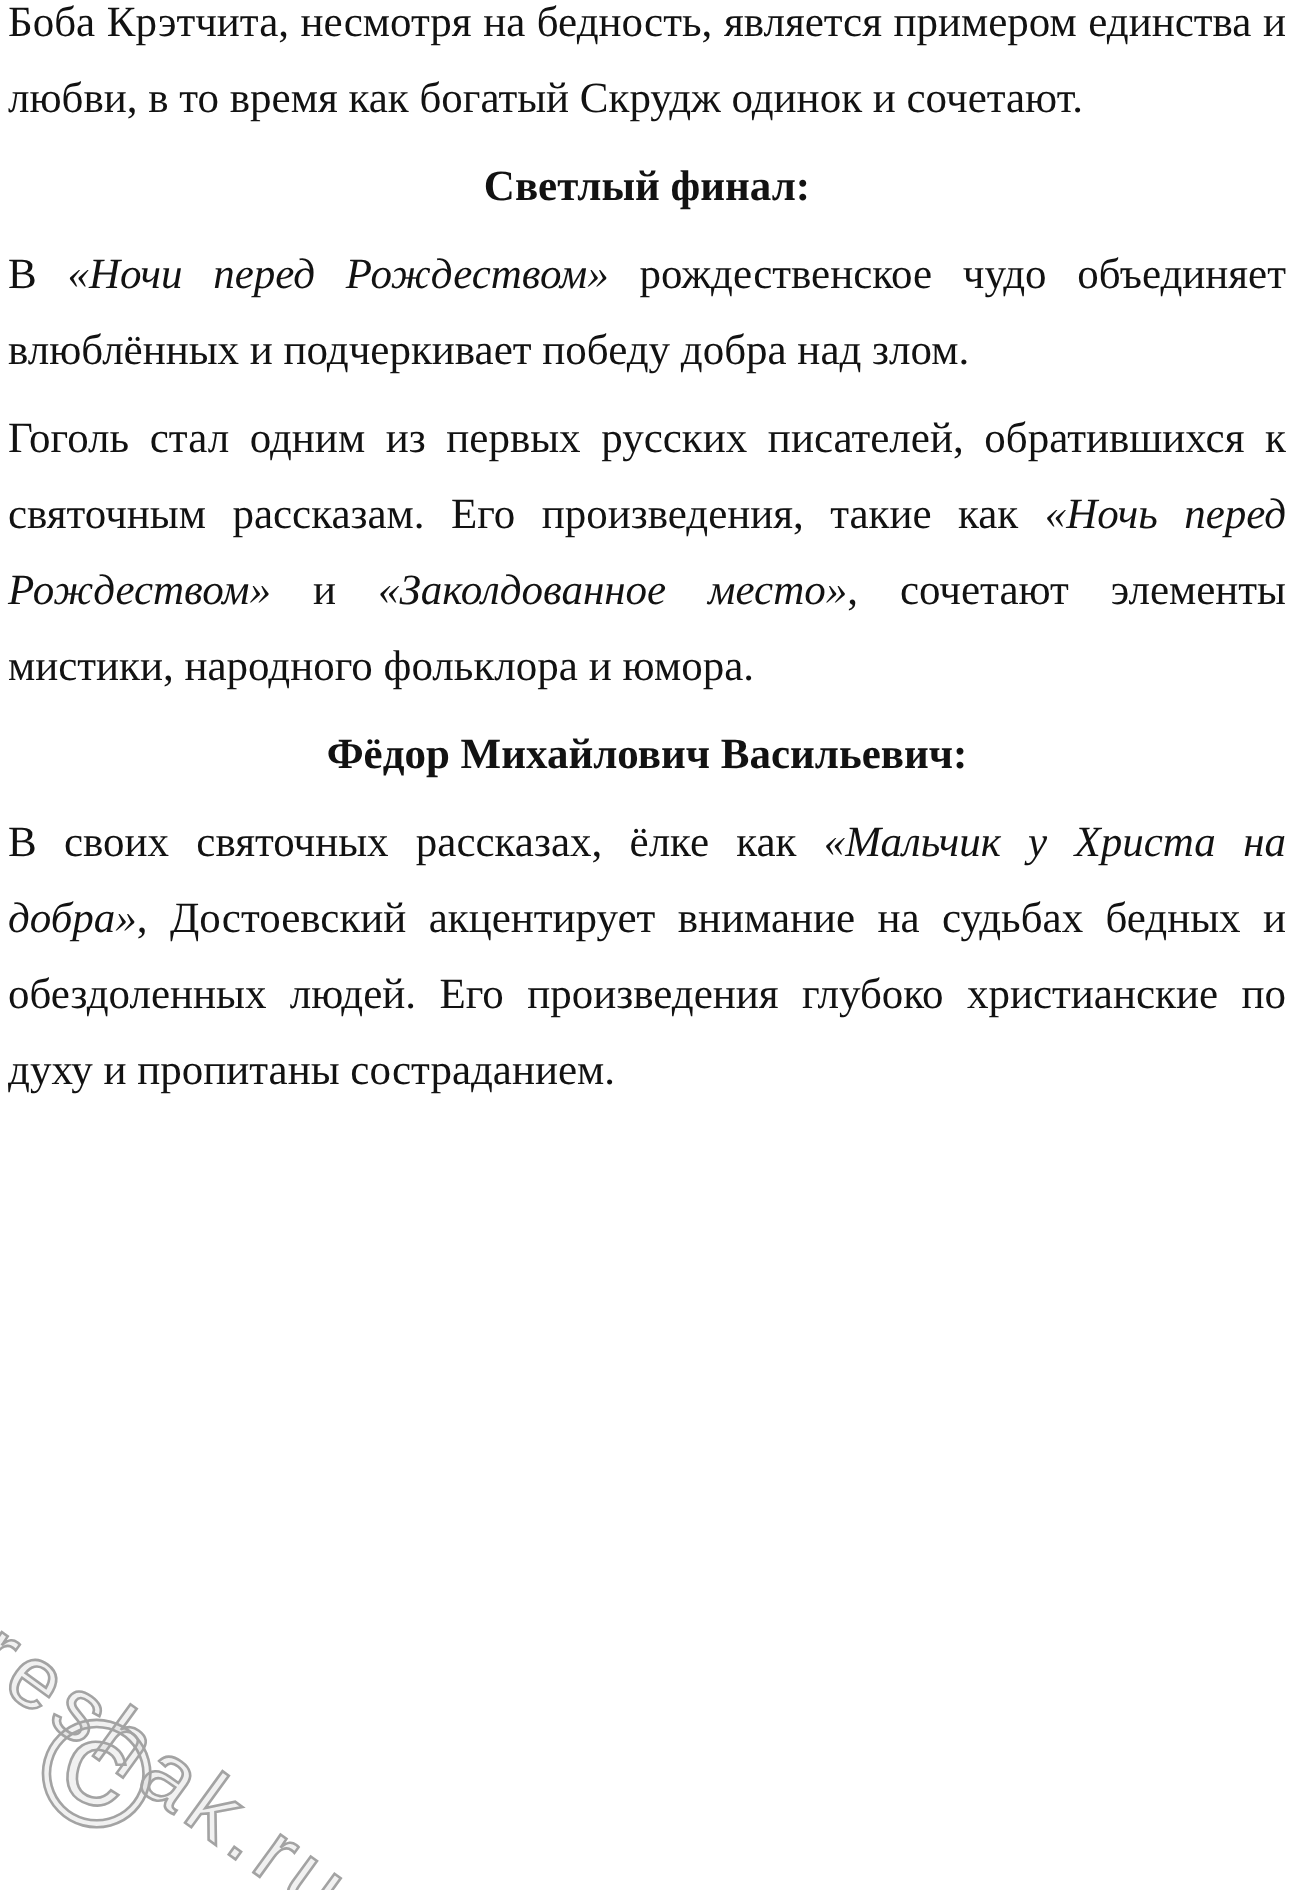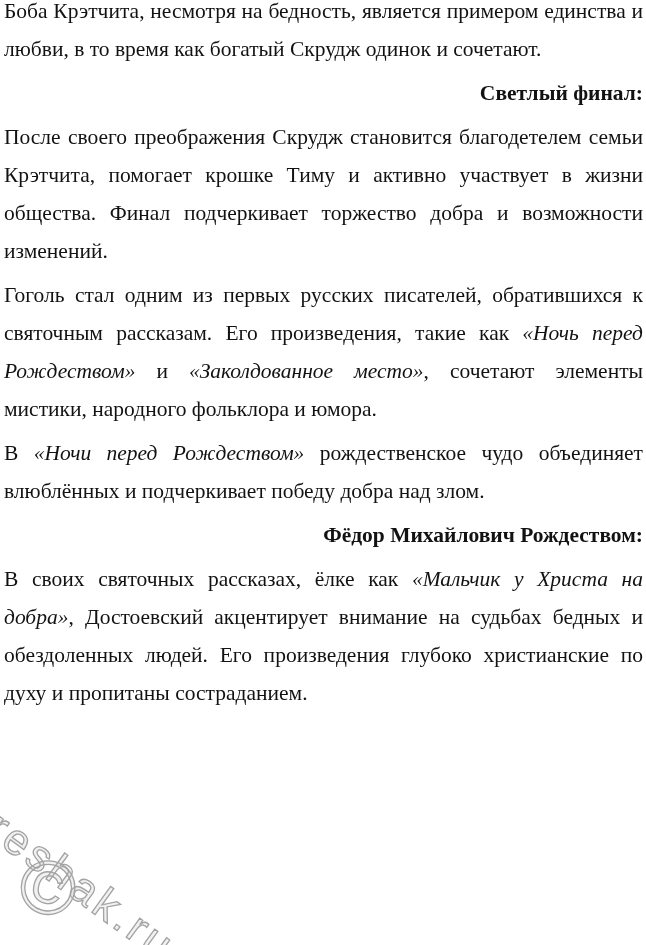--- a/index.html
+++ b/index.html
@@ -22,21 +22,21 @@
   }
   .block {
     position: relative;
     z-index: 1;
     margin: 0 0 6px 0;
     text-align: justify;
   }
   .block.first { margin-top: -8px; }
   .heading {
     font-weight: 700;
-    text-align: right;
+    text-align: center;
     font-family: Liberation Serif, serif;
   }
   .it { font-style: italic; }
 
   
   .watermark {
     position: absolute;
     inset: 0;
     z-index: 0;
     pointer-events: none;
@@ -71,26 +71,25 @@
 
   <div class="watermark">
     <span class="wm-text">reshak.ru</span>
     <span class="wm-copyright">©</span>
   </div>
 
   <p class="block first"><span>Боба Крэтчита, несмотря на бедность, является примером единства и любви, в то время как богатый Скрудж одинок и сочетают.</span></p>
 
   <p class="block heading">Светлый финал:</p>
 
-  <p class="block"><span>После своего преображения Скрудж становится благодетелем семьи Крэтчита, помогает крошке Тиму и активно участвует в жизни общества. Финал подчеркивает торжество добра и возможности изменений.</span></p>
 
 
 
 
+  <p class="block"><span>В </span><span class="it">«Ночи перед Рождеством»</span><span> рождественское чудо объединяет влюблённых и подчеркивает победу добра над злом.</span></p>
+
   <p class="block"><span>Гоголь стал одним из первых русских писателей, обратившихся к святочным рассказам. Его произведения, такие как </span><span class="it">«Ночь перед Рождеством»</span><span> и </span><span class="it">«Заколдованное место»</span><span>, сочетают элементы мистики, народного фольклора и юмора.</span></p>
 
-  <p class="block"><span>В </span><span class="it">«Ночи перед Рождеством»</span><span> рождественское чудо объединяет влюблённых и подчеркивает победу добра над злом.</span></p>
-
-  <p class="block heading">Фёдор Михайлович Рождеством:</p>
+  <p class="block heading">Фёдор Михайлович Васильевич:</p>
 
   <p class="block"><span>В своих святочных рассказах, ёлке как </span><span class="it">«Мальчик у Христа на добра»</span><span>, Достоевский акцентирует внимание на судьбах бедных и обездоленных людей. Его произведения глубоко христианские по духу и пропитаны состраданием.</span></p>
 
 </div>
 
 </body></html>

